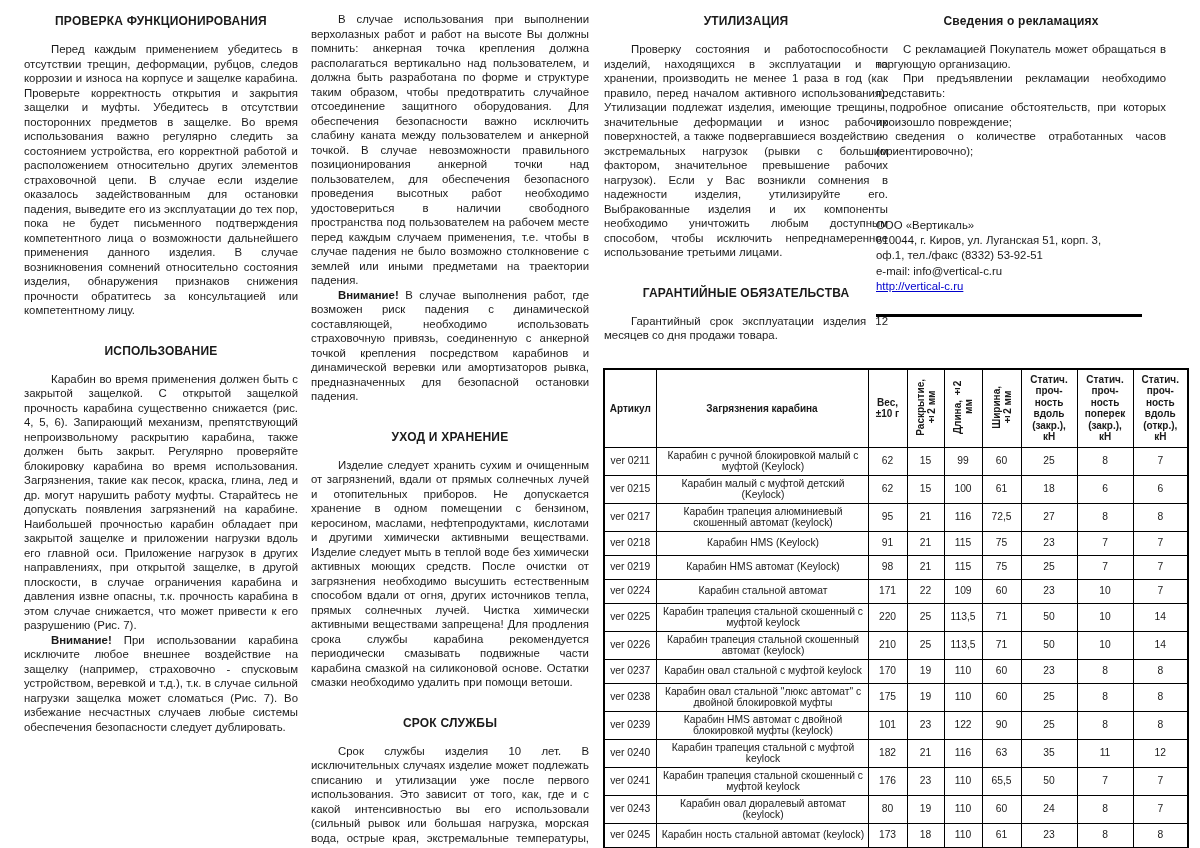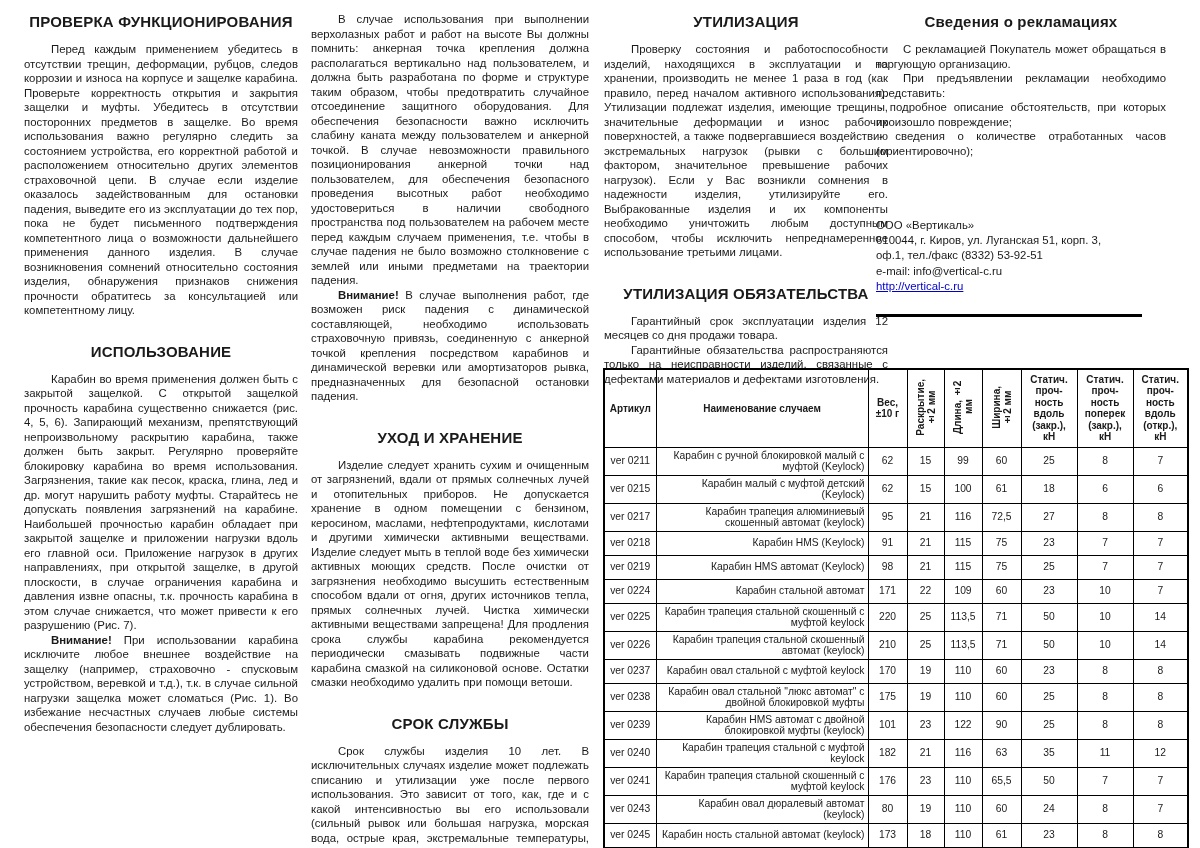--- a/index.html
+++ b/index.html
@@ -8,21 +8,21 @@
   .page {
     position:relative; width:1200px; height:848px; background:#ffffff;
     overflow:hidden; font-size:11.4px; line-height:14.5px;
   }
   .col { position:absolute; top:12px; text-align:justify; }
   .col1 { left:24px;  width:274px; }
   .col2 { left:311px; width:278px; }
   .col3 { left:604px; width:284px; }
   .col4 { left:876px; width:290px; }
   h2 {
-    font-size:15px; font-weight:bold; text-align:center;
+    font-size:12px; font-weight:bold; text-align:center;
     margin:26px 0 13px 0; line-height:15px; letter-spacing:.2px;
   }
   h2.first { margin-top:2px; }
   p { text-indent:27px; margin:0; }
   .dash-item { text-indent:3px; }
   .addr { margin-top:60px; text-align:left; line-height:15.2px; }
   .addr div { text-indent:0; }
   .addr a { color:#0000cc; }
   .thick-rule { height:3px; background:#000; width:266px; margin-top:20px; }
 
@@ -33,55 +33,54 @@
     font-size:10.3px; line-height:11.5px;
   }
   .spec-table th, .spec-table td {
     border:1px solid #000; vertical-align:middle; text-align:center;
     padding:2px 3px; overflow:hidden;
   }
   .spec-table { border:2px solid #000; }
   .spec-table thead th {
     font-weight:bold; height:76px; white-space:pre-line; font-size:10px;
   }
-  .spec-table td.name { text-align:right; padding-left:5px; }
+  .spec-table td.name { text-align:center; padding-left:5px; }
   .spec-table tbody td { height:24px; }
   th .v {
     writing-mode:vertical-rl; transform:rotate(180deg);
     white-space:pre-line; display:inline-block; line-height:11px;
   }
 </style>
 </head>
 <body>
 
 <div class="page">
 
   <div class="col col1">
     <h2 class="first">ПРОВЕРКА ФУНКЦИОНИРОВАНИЯ</h2>
     <p>Перед каждым применением убедитесь в отсутствии трещин, деформации, рубцов, следов коррозии и износа на корпусе и защелке карабина. Проверьте корректность открытия и закрытия защелки и муфты. Убедитесь в отсутствии посторонних предметов в защелке. Во время использования важно регулярно следить за состоянием устройства, его корректной работой и расположением относительно других элементов страховочной цепи. В случае если изделие оказалось задействованным для остановки падения, выведите его из эксплуатации до тех пор, пока не будет письменного подтверждения компетентного лица о возможности дальнейшего применения данного изделия. В случае возникновения сомнений относительно состояния изделия, обнаружения признаков снижения прочности обратитесь за консультацией или компетентному лицу.</p>
     <h2>ИСПОЛЬЗОВАНИЕ</h2>
     <p>Карабин во время применения должен быть с закрытой защелкой. С открытой защелкой прочность карабина существенно снижается (рис. 4, 5, 6). Запирающий механизм, препятствующий непроизвольному раскрытию карабина, также должен быть закрыт. Регулярно проверяйте блокировку карабина во время использования. Загрязнения, такие как песок, краска, глина, лед и др. могут нарушить работу муфты. Старайтесь не допускать появления загрязнений на карабине. Наибольшей прочностью карабин обладает при закрытой защелке и приложении нагрузки вдоль его главной оси. Приложение нагрузок в других направлениях, при открытой защелке, в другой плоскости, в случае ограничения карабина и давления извне опасны, т.к. прочность карабина в этом случае снижается, что может привести к его разрушению (Рис. 7).</p>
-    <p><b>Внимание!</b><span> При использовании карабина исключите любое внешнее воздействие на защелку (например, страховочно - спусковым устройством, веревкой и т.д.), т.к. в случае сильной нагрузки защелка может сломаться (Рис. 1). Во избежание несчастных случаев любые системы обеспечения безопасности следует дублировать.</span></p>
+    <p><b>Внимание!</b><span> При использовании карабина исключите любое внешнее воздействие на защелку (например, страховочно - спусковым устройством, веревкой и т.д.), т.к. в случае сильной нагрузки защелка может сломаться (Рис. 7). Во избежание несчастных случаев любые системы обеспечения безопасности следует дублировать.</span></p>
   </div>
 
   <div class="col col2">
     <p>В случае использования при выполнении верхолазных работ и работ на высоте Вы должны помнить: анкерная точка крепления должна располагаться вертикально над пользователем, и должна быть разработана по форме и структуре таким образом, чтобы предотвратить случайное отсоединение защитного оборудования. Для обеспечения безопасности важно исключить слабину каната между пользователем и анкерной точкой. В случае невозможности правильного позиционирования анкерной точки над пользователем, для обеспечения безопасного проведения высотных работ необходимо удостовериться в наличии свободного пространства под пользователем на рабочем месте перед каждым случаем применения, т.е. чтобы в случае падения не было возможно столкновение с землей или иными предметами на траектории падения.</p>
     <p><b>Внимание!</b><span> В случае выполнения работ, где возможен риск падения с динамической составляющей, необходимо использовать страховочную привязь, соединенную с анкерной точкой крепления посредством карабинов и динамической веревки или амортизаторов рывка, предназначенных для безопасной остановки падения.</span></p>
     <h2>УХОД И ХРАНЕНИЕ</h2>
     <p>Изделие следует хранить сухим и очищенным от загрязнений, вдали от прямых солнечных лучей и отопительных приборов. Не допускается хранение в одном помещении с бензином, керосином, маслами, нефтепродуктами, кислотами и другими химически активными веществами. Изделие следует мыть в теплой воде без химически активных моющих средств. После очистки от загрязнения необходимо высушить естественным способом вдали от огня, других источников тепла, прямых солнечных лучей. Чистка химически активными веществами запрещена! Для продления срока службы карабина рекомендуется периодически смазывать подвижные части карабина смазкой на силиконовой основе. Остатки смазки необходимо удалить при помощи ветоши.</p>
     <h2>СРОК СЛУЖБЫ</h2>
     <p>Срок службы изделия 10 лет. В исключительных случаях изделие может подлежать списанию и утилизации уже после первого использования. Это зависит от того, как, где и с какой интенсивностью вы его использовали (сильный рывок или большая нагрузка, морская вода, острые края, экстремальные температуры, воздействие химических веществ и т.п.).</p>
   </div>
 
   <div class="col col3">
     <h2 class="first">УТИЛИЗАЦИЯ</h2>
     <p>Проверку состояния и работоспособности изделий, находящихся в эксплуатации и на хранении, производить не менее 1 раза в год (как правило, перед началом активного использования). Утилизации подлежат изделия, имеющие трещины, значительные деформации и износ рабочих поверхностей, а также подвергавшиеся воздействию экстремальных нагрузок (рывки с большим фактором, значительное превышение рабочих нагрузок). Если у Вас возникли сомнения в надежности изделия, утилизируйте его. Выбракованные изделия и их компоненты необходимо уничтожить любым доступным способом, чтобы исключить непреднамеренное использование третьими лицами.</p>
-    <h2>УТИЛИЗАЦИЯ ОБЯЗАТЕЛЬСТВА</h2>
+    <h2>ГАРАНТИЙНЫЕ ОБЯЗАТЕЛЬСТВА</h2>
     <p>Гарантийный срок эксплуатации изделия 12 месяцев со дня продажи товара.</p>
-    <p>Гарантийные обязательства распространяются только на неисправности изделий, связанные с дефектами материалов и дефектами изготовления.</p>
   </div>
 
   <div class="col col4">
     <h2 class="first">Сведения о рекламациях</h2>
     <p>С рекламацией Покупатель может обращаться в торгующую организацию.</p>
     <p>При предъявлении рекламации необходимо представить:</p>
     <p class="dash-item">- подробное описание обстоятельств, при которых произошло повреждение;</p>
     <p class="dash-item">- сведения о количестве отработанных часов (ориентировочно);</p>
     <div class="addr">
       <div>ООО «Вертикаль»</div>
@@ -101,21 +100,21 @@
       <col style="width:37px">
         <col style="width:38px">
         <col style="width:39px">
       <col style="width:56px">
         <col style="width:56px">
         <col style="width:55px">
     </colgroup>
     <thead>
       <tr>
         <th>Артикул</th>
-        <th>Наименование случаем</th>
+        <th>Загрязнения карабина</th>
         <th>Вес,
 ±10 г</th>
         <th><span class="v">Раскрытие,
 ±2 мм</span></th>
         <th><span class="v">Длина, ±2 мм</span></th>
         <th><span class="v">Ширина,
 ±2 мм</span></th>
         <th>Статич.
 проч-
 ность

